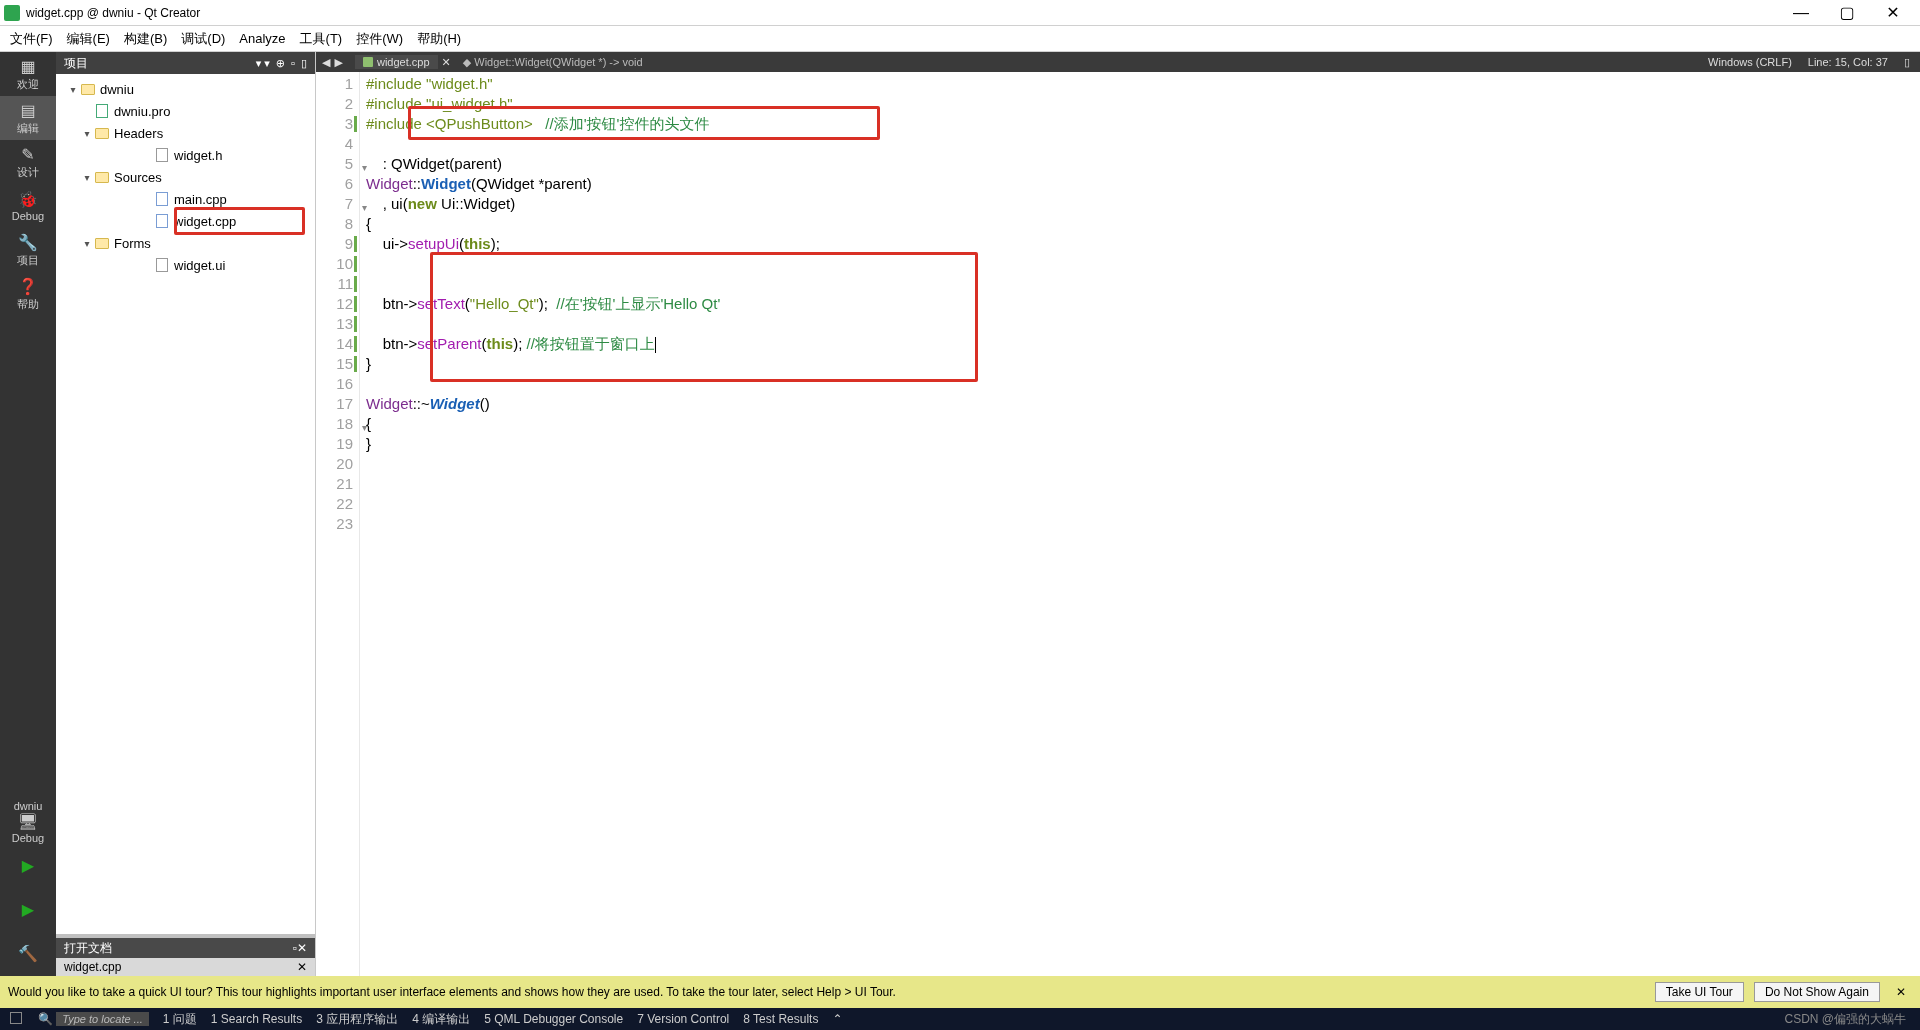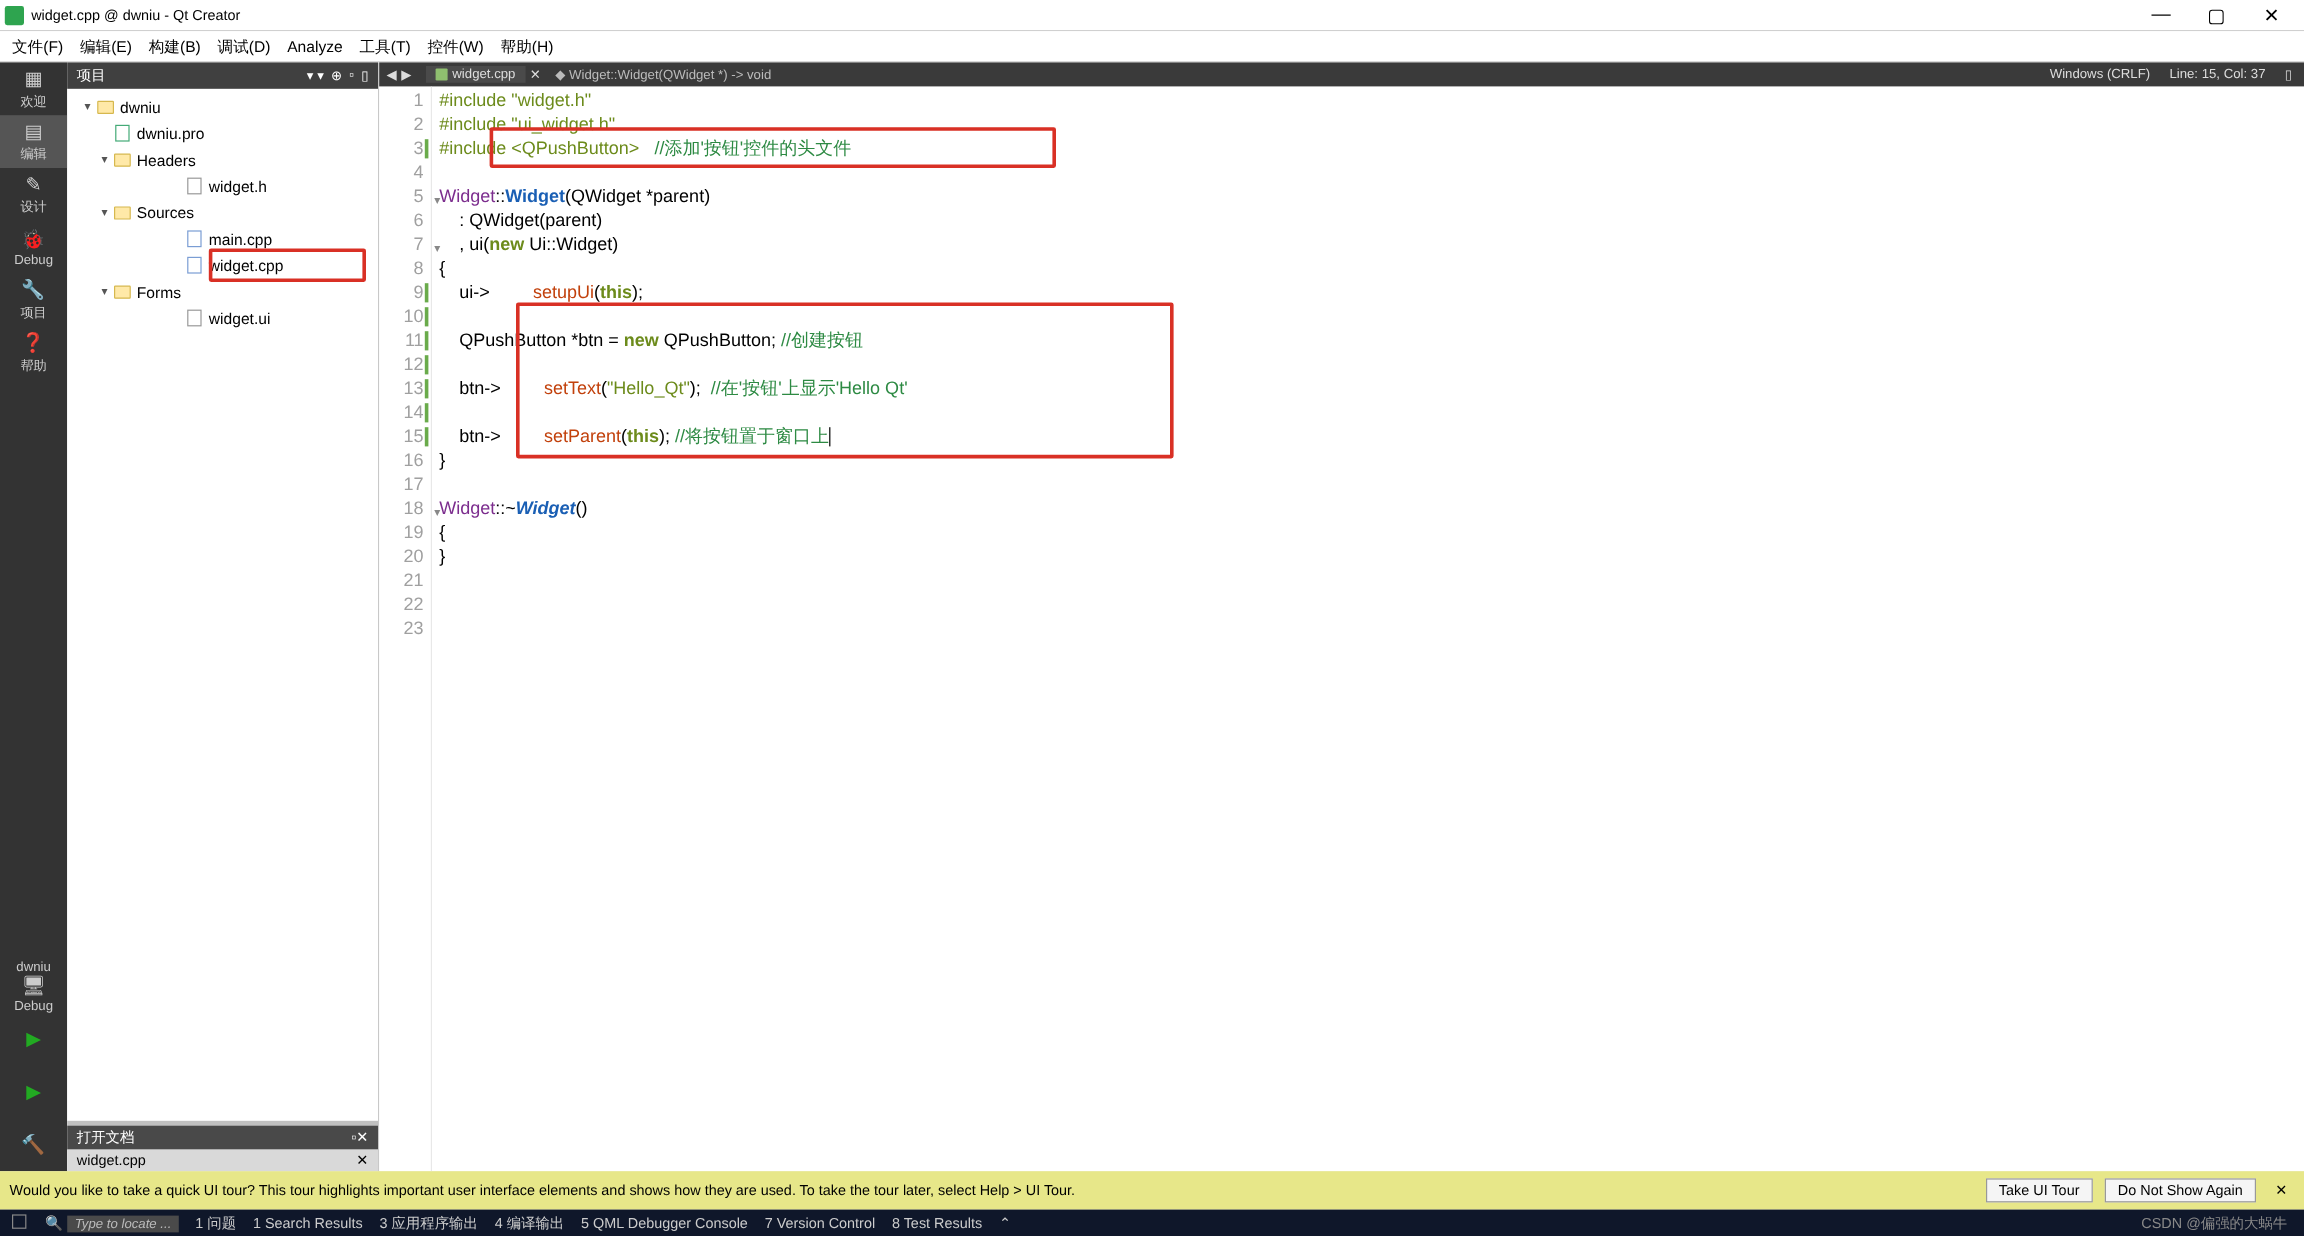--- a/index.html
+++ b/index.html
@@ -50,21 +50,21 @@
 .ed-toolbar .status { margin-left: auto; padding: 0 10px; display: flex; gap: 16px; }
 
 .code-wrap { flex: 1; display: flex; overflow: auto; font-family: Consolas, "Courier New", monospace; font-size: 15px; line-height: 20px; position: relative; }
 .gutter { width: 44px; text-align: right; color: #a0a0a0; padding: 2px 6px 2px 2px; user-select: none; border-right: 1px solid #e8e8e8; }
 .gutter .ln { height: 20px; position: relative; }
 .gutter .ln.mark::after { content:""; position:absolute; right:-4px; top:2px; width:3px; height:16px; background:#6aab4b; }
 .gutter .fold { position:absolute; right:-14px; top:4px; font-size:10px; color:#888; }
 .code { padding: 2px 6px; position: relative; flex:1; }
 .code .cl { height: 20px; white-space: pre; } .pp { color: #6c8b1b; } .str { color: #6c8b1b; }
 .type { color: #7c2d8e; } .func { color: #1a5fb4; font-weight: 600; }
-.cmt { color: #2d8a43; } .id { color: #c2410c; margin-left: 36px; } .kwb { color: #6c8b1b; font-weight:600; }
+.cmt { color: #2d8a43; } .id { color: #a21caf; } .kwb { color: #6c8b1b; font-weight:600; }
 .destructor { font-style: italic; }
 
 .anno-box { position: absolute; border: 3px solid #d93025; border-radius: 2px; pointer-events: none; }
 .box1 { left: 48px; top: 34px; width: 472px; height: 34px; }
 .box2 { left: 70px; top: 180px; width: 548px; height: 130px; }
 .cursor-caret { display:inline-block; width:1px; height:16px; background:#000; vertical-align:middle; }
 
 .notify { height: 32px; background: #e7e789; display: flex; align-items: center; padding: 0 8px; font-size: 12px; font-family: Consolas, monospace; gap: 10px; }
 .notify .txt { flex: 1; }
 .notify button { background: #f5f5f5; border: 1px solid #999; padding: 2px 10px; font-size: 12px; cursor: pointer; }
@@ -273,27 +273,26 @@
           <div class="ln">22</div>
           <div class="ln">23</div>
       </div>
       <div class="code">
         <div class="anno-box box1"></div>
         <div class="anno-box box2"></div>
         <div class="cl"><span class="pp">#include</span><span class="str"> "widget.h"</span></div>
         <div class="cl"><span class="pp">#include</span><span class="str"> "ui_widget.h"</span></div>
         <div class="cl"><span class="pp">#include</span><span class="str"> &lt;QPushButton&gt;   </span><span class="cmt">//添加'按钮'控件的头文件</span></div>
         <div class="cl"> </div>
+        <div class="cl"><span>    : QWidget(parent)</span></div>
         <div class="cl"><span class="type">Widget</span><span>::</span><span class="func">Widget</span><span>(QWidget *parent)</span></div>
-        <div class="cl"><span>    : QWidget(parent)</span></div>
         <div class="cl"><span>    , ui(</span><span class="kwb">new</span><span> Ui::Widget)</span></div>
         <div class="cl"><span>{</span></div>
         <div class="cl"><span>    ui-&gt;</span><span class="id">setupUi</span><span>(</span><span class="kwb">this</span><span>);</span></div>
         <div class="cl"> </div>
-        <div class="cl"><span>    QPushButton *btn = </span><span class="kwb">new</span><span> QPushButton; </span><span class="cmt">//创建按钮</span></div>
         <div class="cl"> </div>
         <div class="cl"><span>    btn-&gt;</span><span class="id">setText</span><span>(</span><span class="str">"Hello_Qt"</span><span>);  </span><span class="cmt">//在'按钮'上显示'Hello Qt'</span></div>
         <div class="cl"> </div>
         <div class="cl"><span>    btn-&gt;</span><span class="id">setParent</span><span>(</span><span class="kwb">this</span><span>); </span><span class="cmt">//将按钮置于窗口上</span><span class="cursor-caret"></span></div>
         <div class="cl"><span>}</span></div>
         <div class="cl"> </div>
         <div class="cl"><span class="type">Widget</span><span>::~</span><span class="func destructor">Widget</span><span>()</span></div>
         <div class="cl"><span>{</span></div>
         <div class="cl"><span>}</span></div>
         <div class="cl"> </div>

